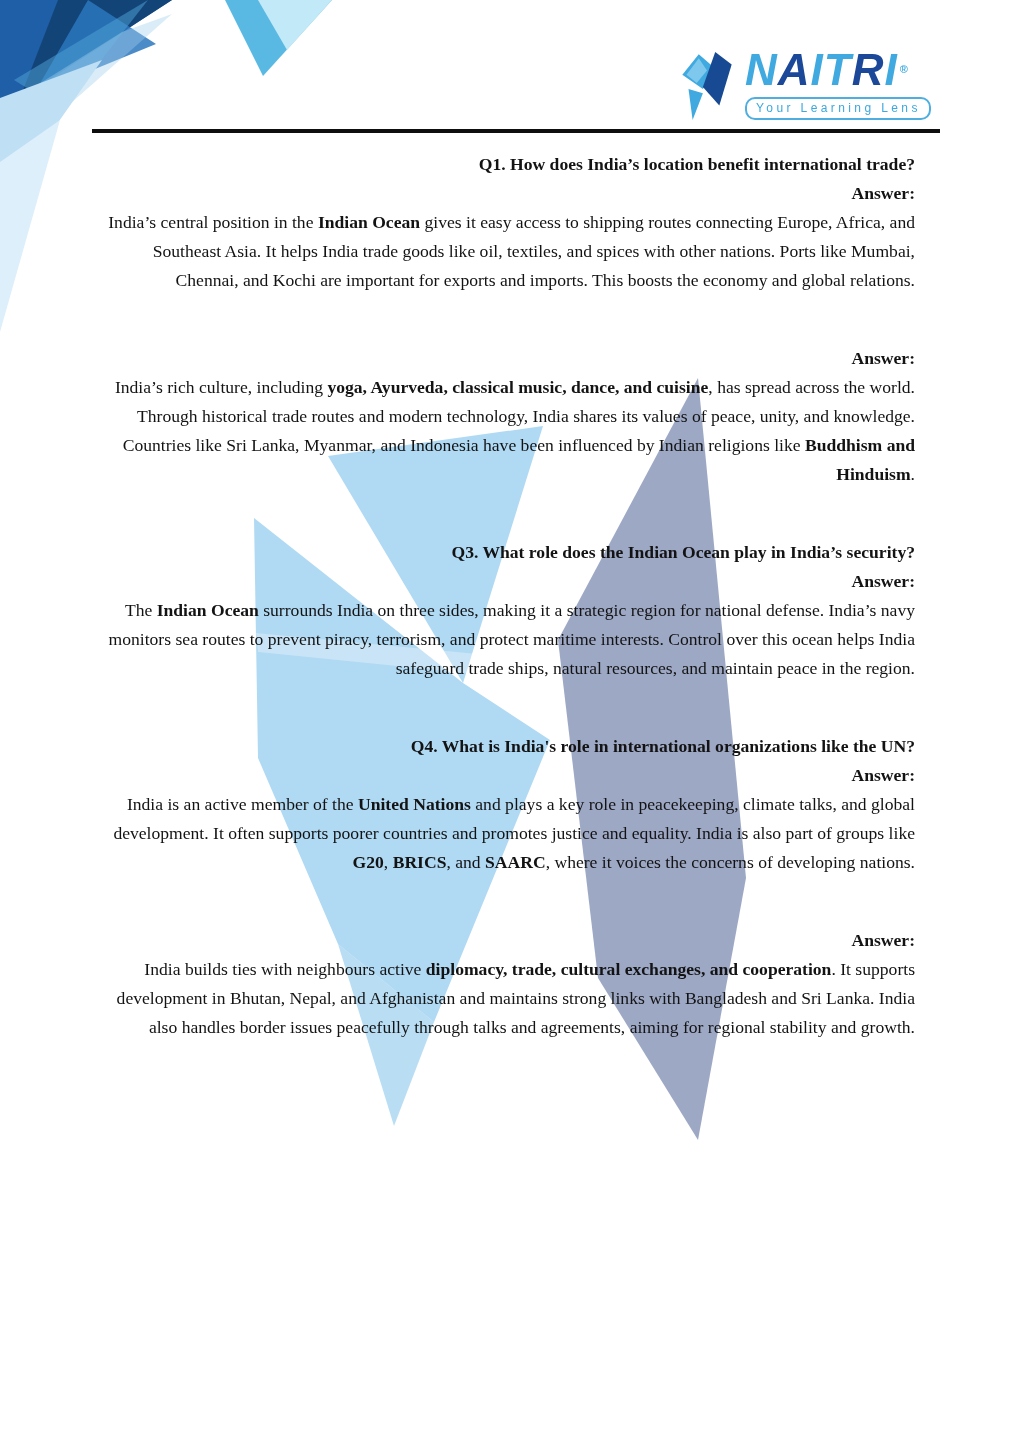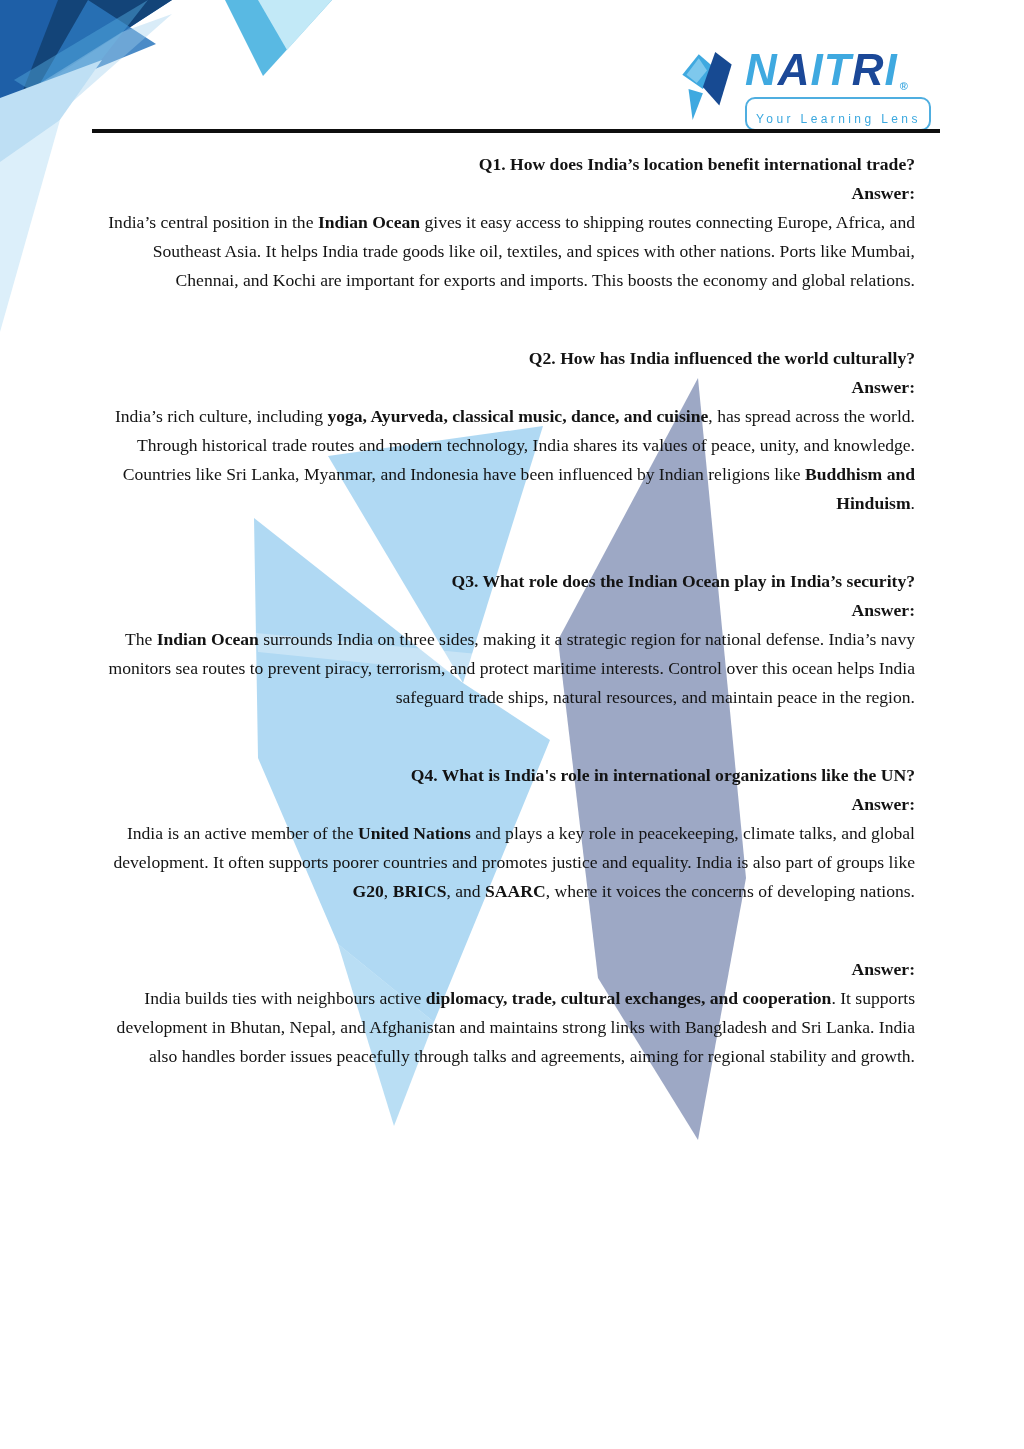--- a/index.html
+++ b/index.html
@@ -7,30 +7,30 @@
     width:1024px;height:1449px;position:relative;background:#ffffff;
     font-family:"Liberation Serif", serif;color:#131313;overflow:hidden;
   }
   
   .corner{position:absolute;top:0;left:0;z-index:0;}
   .watermark{position:absolute;left:238px;top:378px;z-index:0;}
   
   .logo{position:absolute;left:676px;top:48px;z-index:2;display:flex;align-items:flex-start;}
   .logo-icon{flex:0 0 auto;margin-right:7px;}
   .brand-text{display:flex;flex-direction:column;align-items:flex-start;}
-  .brand-line{position:relative;display:flex;align-items:flex-end;line-height:1;}
+  .brand-line{position:relative;display:flex;align-items:center;line-height:1;}
   .brand-letters{
     font-family:"Liberation Sans", sans-serif;font-weight:bold;font-style:italic;
     font-size:44px;letter-spacing:1px;line-height:1;white-space:nowrap;
   }
   .reg{font-family:"Liberation Sans", sans-serif;font-size:11px;font-weight:bold;margin-left:2px;margin-top:-2px;}
   .tagline{
     margin-top:5px;border:2px solid #4FAEE0;border-radius:10px;
     font-family:"Liberation Sans", sans-serif;font-size:12px;letter-spacing:3.4px;
-    color:#3BA8DF;padding:13px 8px 3px 9px;white-space:nowrap;
+    color:#3BA8DF;padding:2px 8px 3px 9px;white-space:nowrap;
   }
   
   .rule{position:absolute;left:92px;top:129px;width:848px;height:4px;background:#0E0E0E;z-index:2;}
   
   .content{position:absolute;left:97px;top:150px;width:818px;z-index:1;}
   .page-title{
     font-size:29px;font-weight:bold;margin:0 0 31px 0;line-height:1.15;color:#0F0F0F;
     letter-spacing:0.2px;
   }
   .qa{margin:0 0 49px 0;font-size:17.6px;line-height:1.65;text-align:right;}
@@ -82,21 +82,20 @@
 
 <main class="content">
   <div id="qa-list">
   <section class="qa">
     <div class="q">Q1. How does India’s location benefit international trade?</div>
     <div class="ans-label">Answer:</div>
     <p class="ans"><span>India’s central position in the </span><span class="b">Indian Ocean</span><span> gives it easy access to shipping routes connecting Europe, Africa, and Southeast Asia. It helps India trade goods like oil, textiles, and spices with other nations. Ports like Mumbai, Chennai, and Kochi are important for exports and imports. This boosts the economy and global relations.</span></p>
   </section>
 
   <section class="qa">
-    <div class="q">Q2. How has India influenced the world culturally?</div>
     <div class="ans-label">Answer:</div>
     <p class="ans"><span>India’s rich culture, including </span><span class="b">yoga, Ayurveda, classical music, dance, and cuisine</span><span>, has spread across the world. Through historical trade routes and modern technology, India shares its values of peace, unity, and knowledge. Countries like Sri Lanka, Myanmar, and Indonesia have been influenced by Indian religions like </span><span class="b">Buddhism and Hinduism</span><span>.</span></p>
   </section>
 
   <section class="qa">
     <div class="q">Q3. What role does the Indian Ocean play in India’s security?</div>
     <div class="ans-label">Answer:</div>
     <p class="ans"><span>The </span><span class="b">Indian Ocean</span><span> surrounds India on three sides, making it a strategic region for national defense. India’s navy monitors sea routes to prevent piracy, terrorism, and protect maritime interests. Control over this ocean helps India safeguard trade ships, natural resources, and maintain peace in the region.</span></p>
   </section>
 

